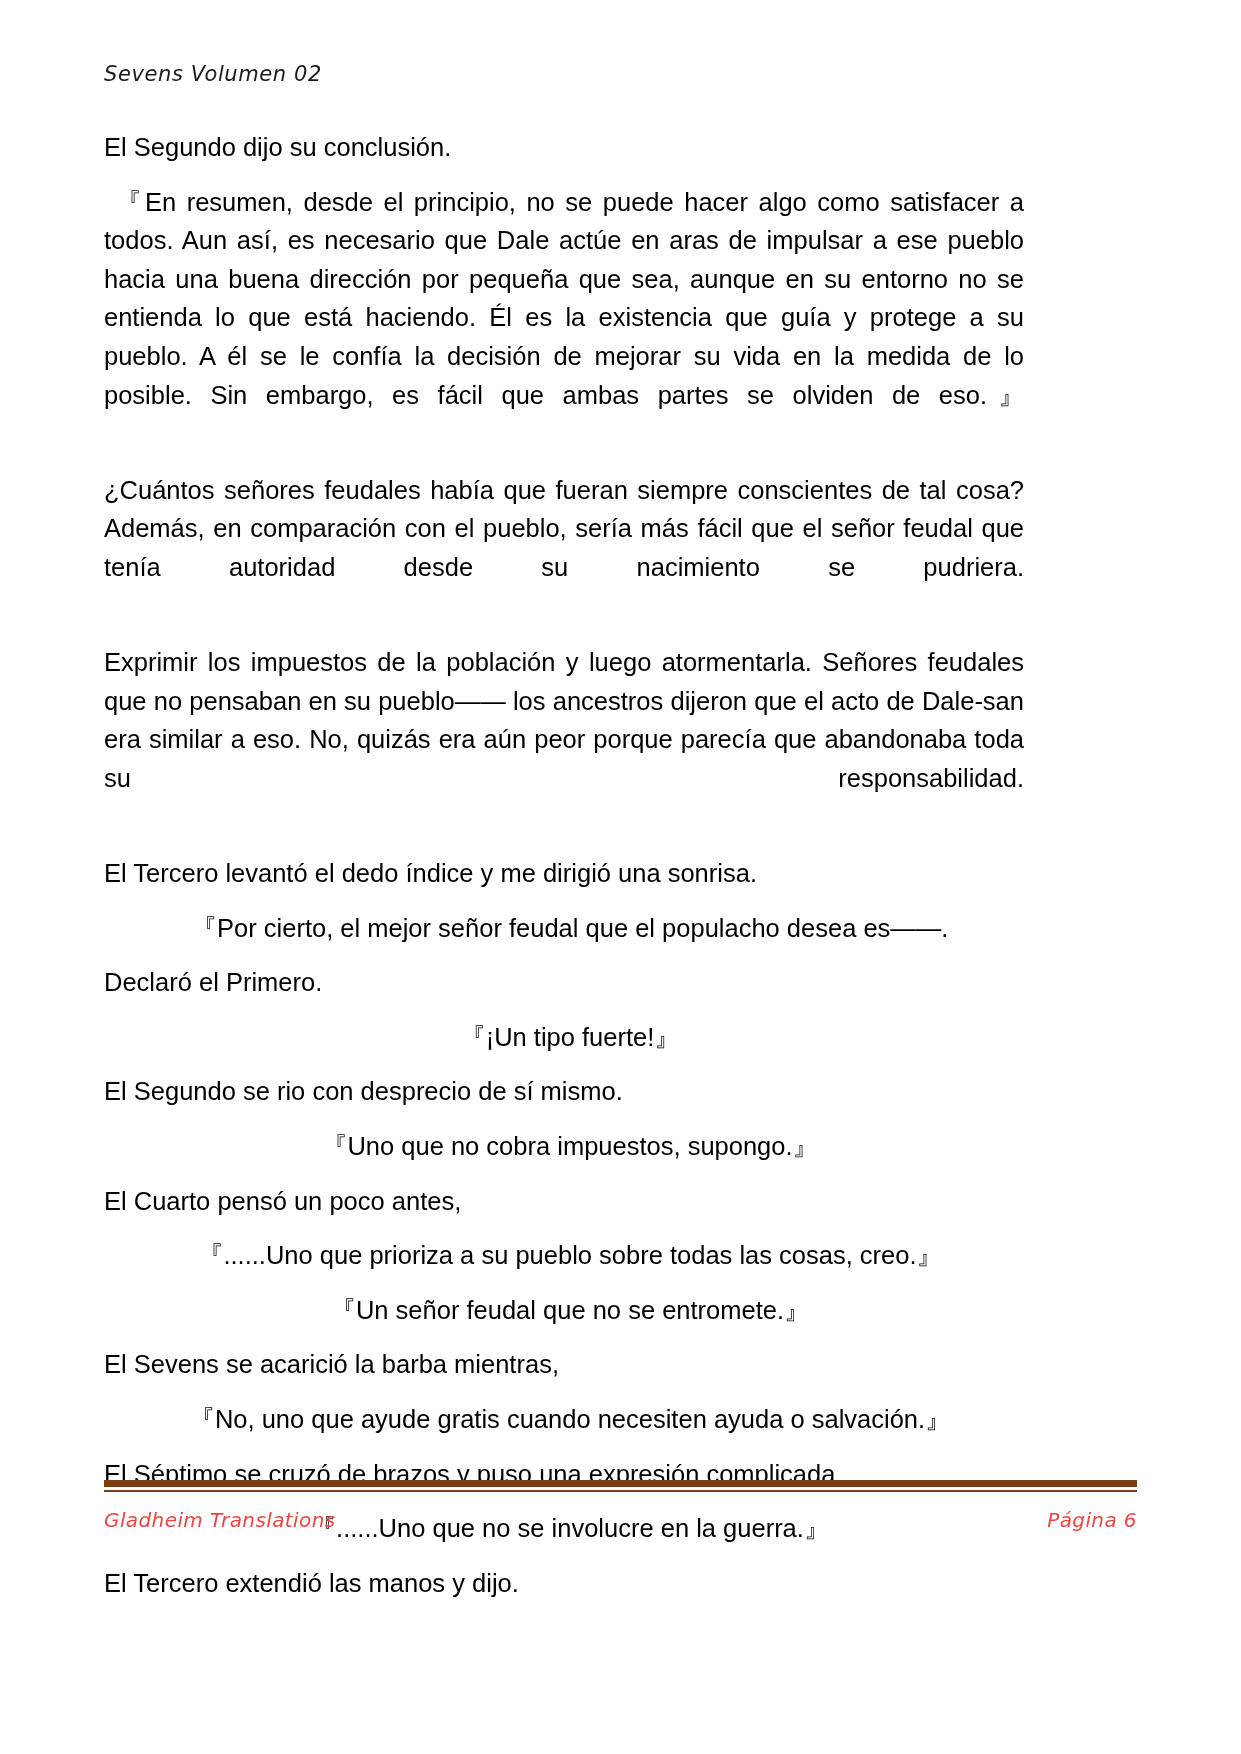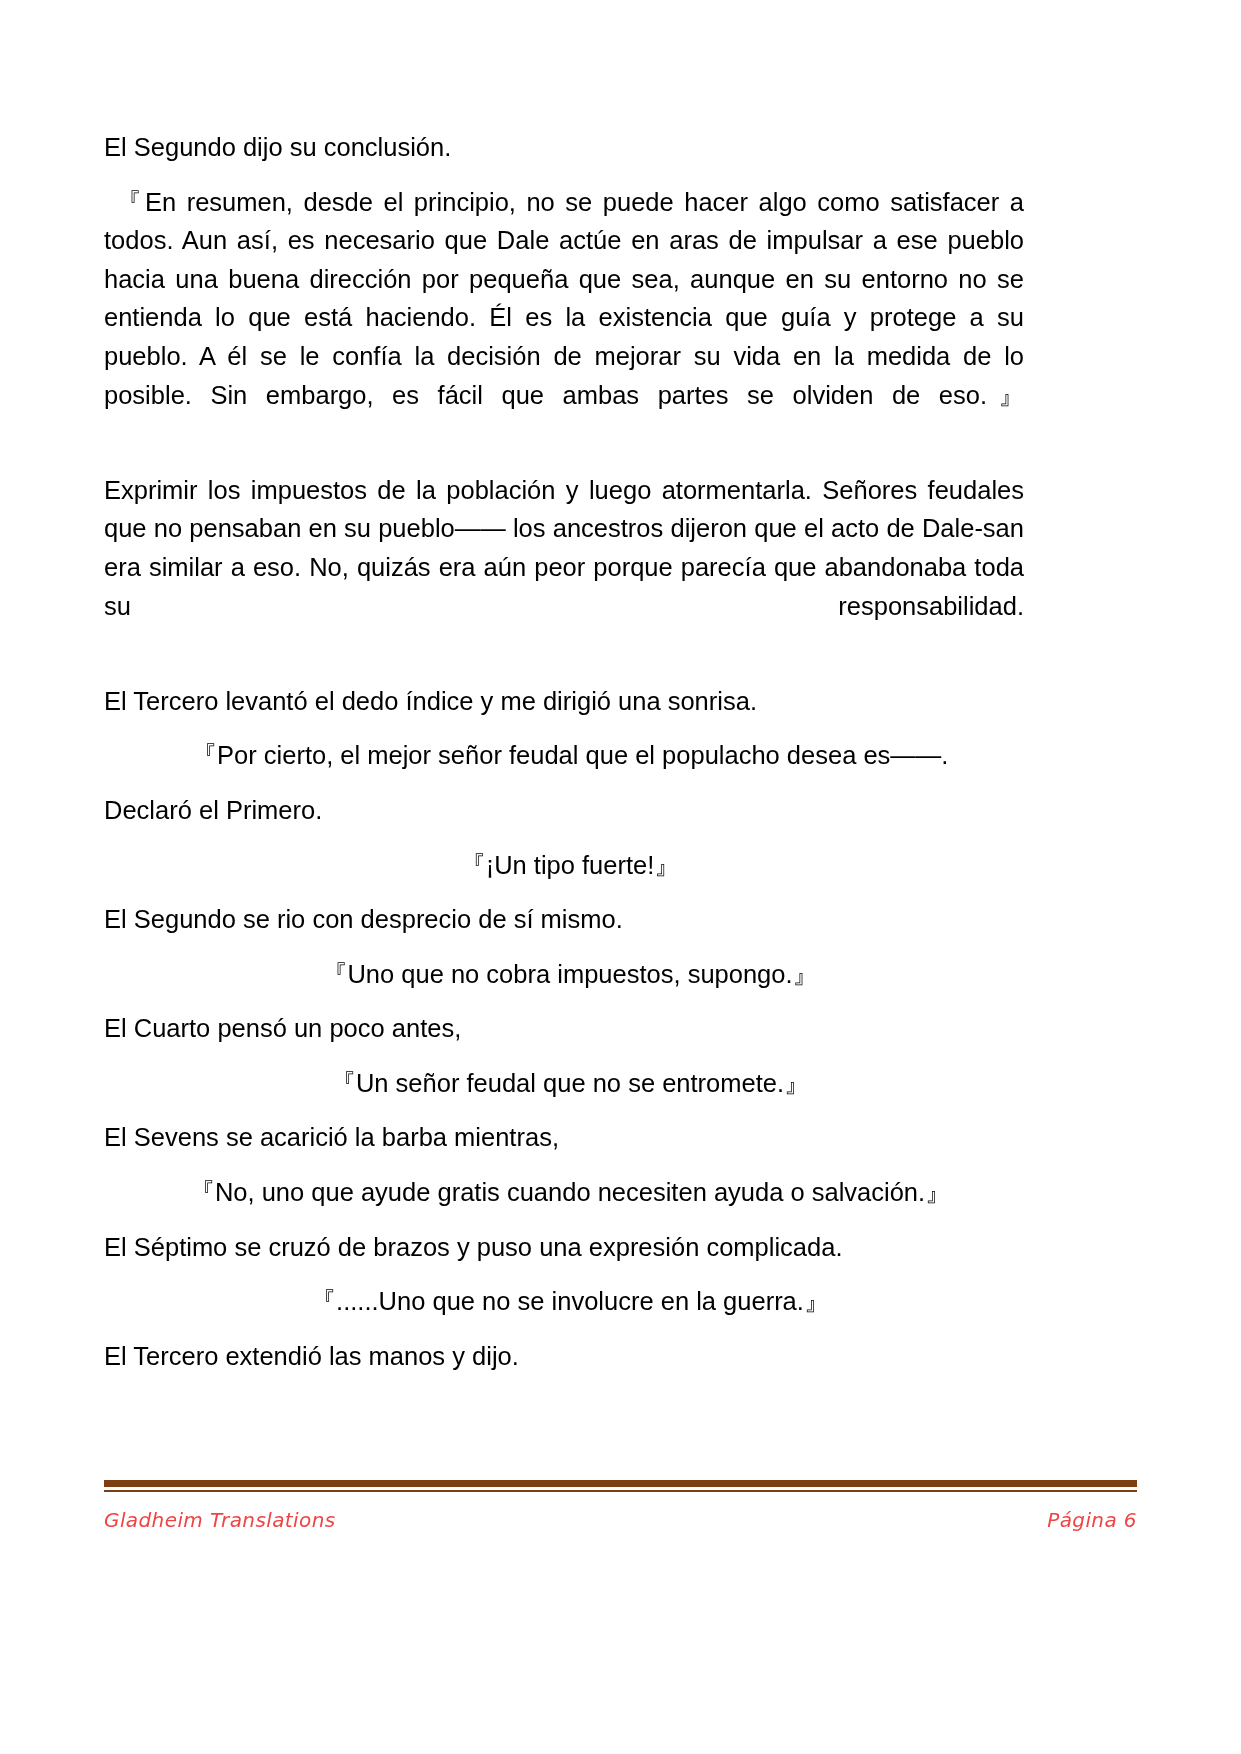--- a/index.html
+++ b/index.html
@@ -136,32 +136,37 @@
     letter-spacing: 0.4px;
     color: #ef4444;
     white-space: nowrap;
   }
 </style>
 </head>
 <body>
 
 <div class="page">
 
+  <div class="doc-header">
+    <div class="header-title">Sevens Volumen 02</div>
+  </div>
 
   <div class="doc-body">
       <p class="para narration">El Segundo dijo su conclusión.</p>
       <p class="para block-quote">『En resumen, desde el principio, no se puede hacer algo como satisfacer a todos. Aun así, es necesario que Dale actúe en aras de impulsar a ese pueblo hacia una buena dirección por pequeña que sea, aunque en su entorno no se entienda lo que está haciendo. Él es la existencia que guía y protege a su pueblo. A él se le confía la decisión de mejorar su vida en la medida de lo posible. Sin embargo, es fácil que ambas partes se olviden de eso.』</p>
+      <p class="para block">¿Cuántos señores feudales había que fueran siempre conscientes de tal cosa? Además, en comparación con el pueblo, sería más fácil que el señor feudal que tenía autoridad desde su nacimiento se pudriera.</p>
       <p class="para block">Exprimir los impuestos de la población y luego atormentarla. Señores feudales que no pensaban en su pueblo—— los ancestros dijeron que el acto de Dale-san era similar a eso. No, quizás era aún peor porque parecía que abandonaba toda su responsabilidad.</p>
       <p class="para narration">El Tercero levantó el dedo índice y me dirigió una sonrisa.</p>
       <p class="para speech">『Por cierto, el mejor señor feudal que el populacho desea es——.</p>
       <p class="para narration">Declaró el Primero.</p>
       <p class="para speech">『¡Un tipo fuerte!』</p>
       <p class="para narration">El Segundo se rio con desprecio de sí mismo.</p>
       <p class="para speech">『Uno que no cobra impuestos, supongo.』</p>
       <p class="para narration">El Cuarto pensó un poco antes,</p>
+      <p class="para speech">『......Uno que prioriza a su pueblo sobre todas las cosas, creo.』</p>
       <p class="para speech">『Un señor feudal que no se entromete.』</p>
       <p class="para narration">El Sevens se acarició la barba mientras,</p>
       <p class="para speech">『No, uno que ayude gratis cuando necesiten ayuda o salvación.』</p>
       <p class="para narration">El Séptimo se cruzó de brazos y puso una expresión complicada.</p>
       <p class="para speech">『......Uno que no se involucre en la guerra.』</p>
       <p class="para narration">El Tercero extendió las manos y dijo.</p>
     </div>
 
   <div class="doc-footer">
     <div class="footer-rule-thick"></div>

